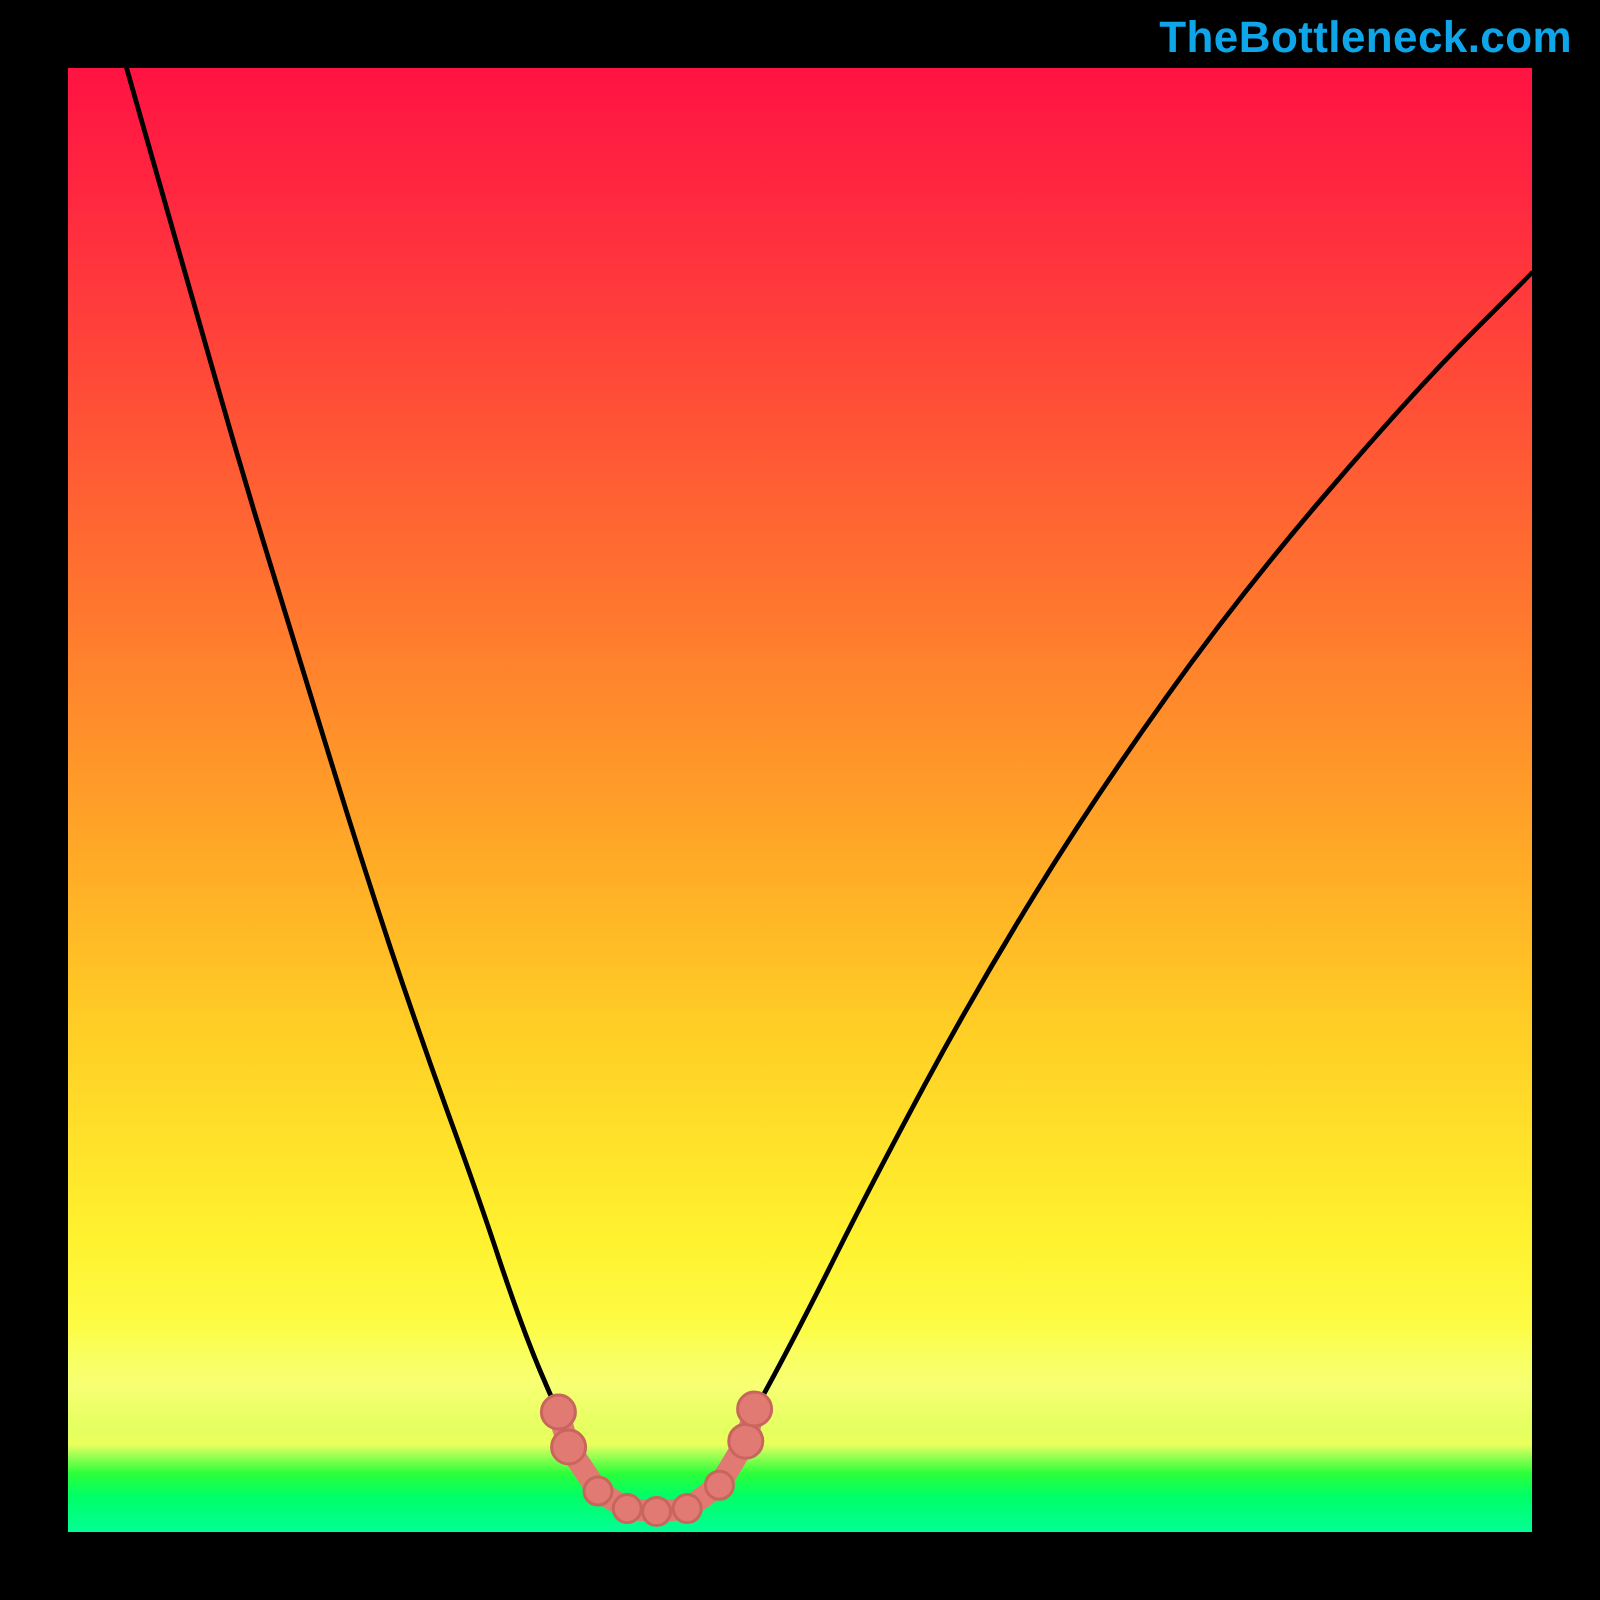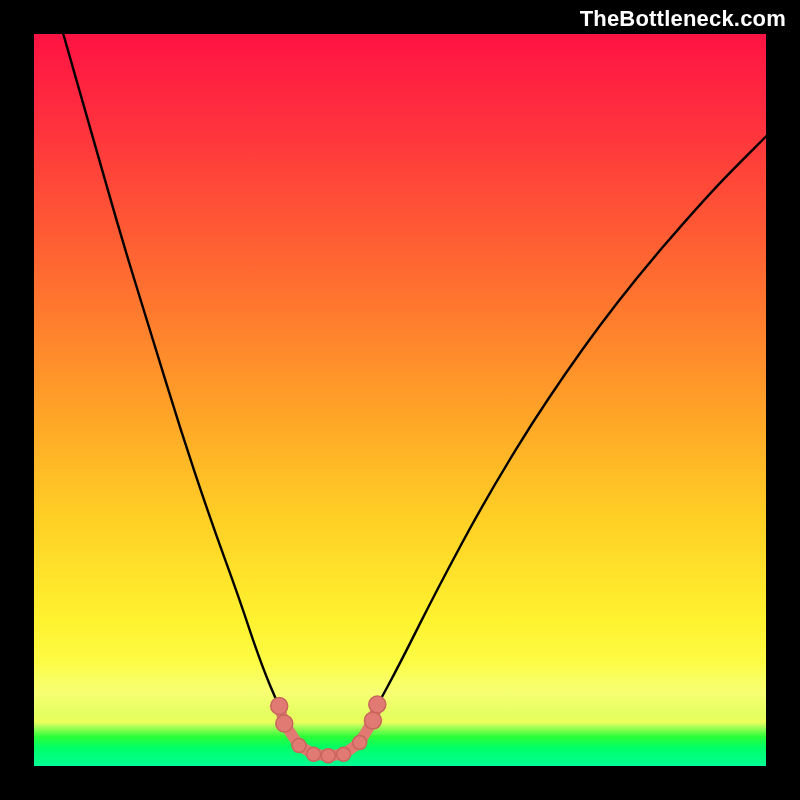--- a/index.html
+++ b/index.html
@@ -14,21 +14,21 @@
   .frame {
     position: relative;
     width: 800px;
     height: 800px;
     background: #000;
   }
   .watermark {
     position: absolute;
     top: 6px;
     right: 14px;
-    color: #ffffff;
+    color: #0ea5e9;
     font-size: 22px;
     font-weight: 600;
     letter-spacing: 0.2px;
     z-index: 5;
   }
   .plot-area {
     position: absolute;
     left: 34px;
     top: 34px;
     width: 732px;

